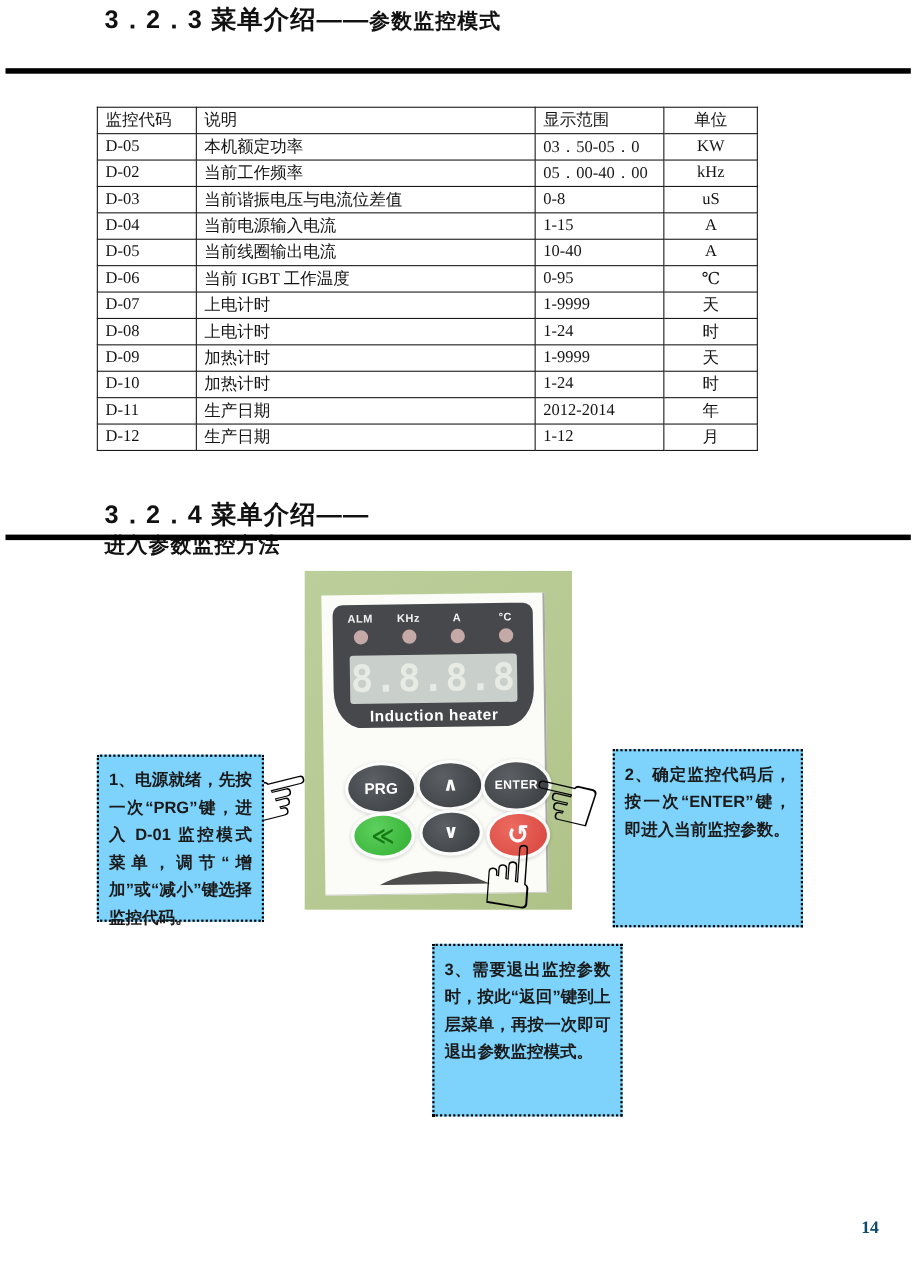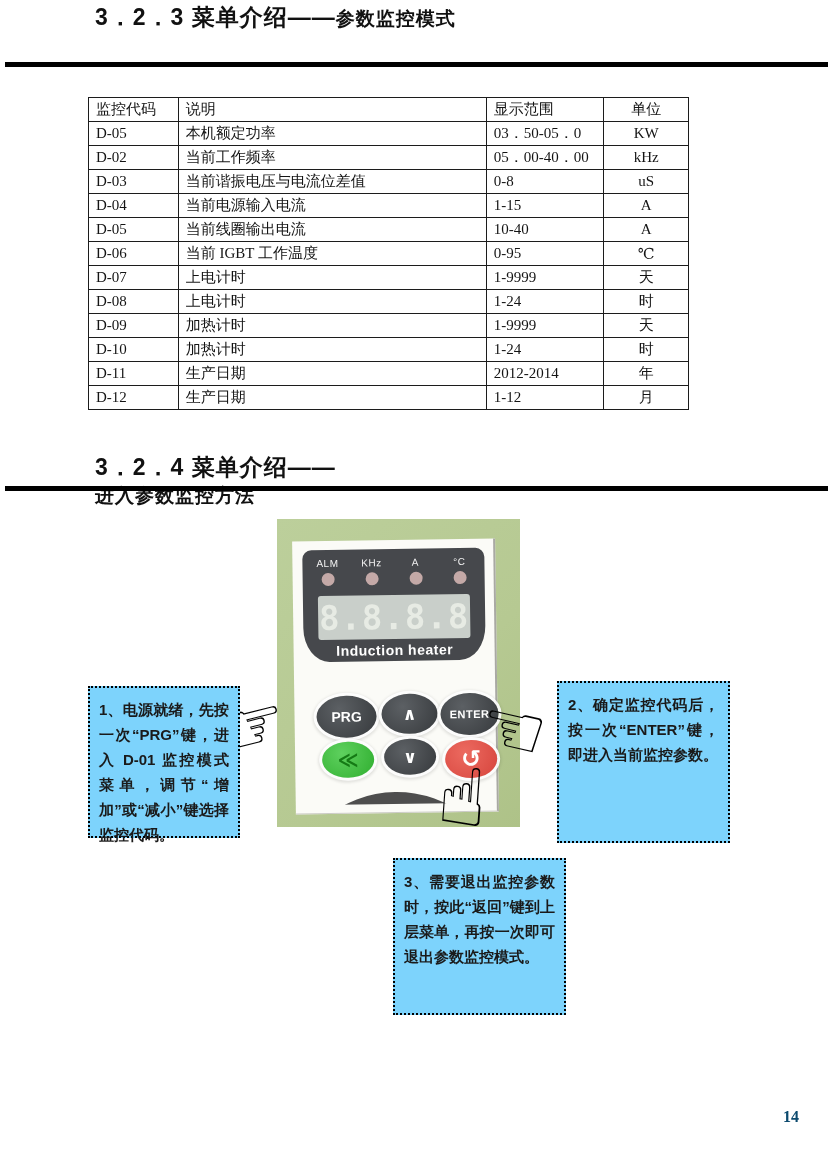--- a/index.html
+++ b/index.html
@@ -43,21 +43,21 @@
     background:#fbfbf7; transform:rotate(-0.8deg);
     border-right:2px solid #a9a9a3; border-bottom:1px solid #ccccc6;
   }
   .bezel {
     position:absolute; left:10px; top:9px; width:182px; height:112px;
     background:#46484c;
     border-radius:9px 9px 26px 26px / 9px 9px 34px 34px;
   }
   .led-row { display:flex; justify-content:center; gap:10px; margin-top:8px; }
   .led-cell { width:34px; text-align:center; }
-  .led-label { color:#f2f2f2; font-size:10px; font-weight:normal; letter-spacing:0.5px; }
+  .led-label { color:#f2f2f2; font-size:10px; font-weight:bold; letter-spacing:0.5px; }
   .led-dot { width:13px; height:13px; border-radius:50%; background:#c4a9a7; margin:4px auto 0; }
   .lcd {
     position:absolute; left:15px; top:46px; width:152px; height:44px;
     background:#c9cfca; border-radius:3px;
     display:flex; align-items:center; justify-content:center;
     font-family:"DejaVu Sans Mono",monospace; font-size:34px; font-weight:bold;
     color:#e7ebe4; letter-spacing:1px;
   }
   .brand {
     position:absolute; bottom:3px; left:0; width:100%; text-align:center;

